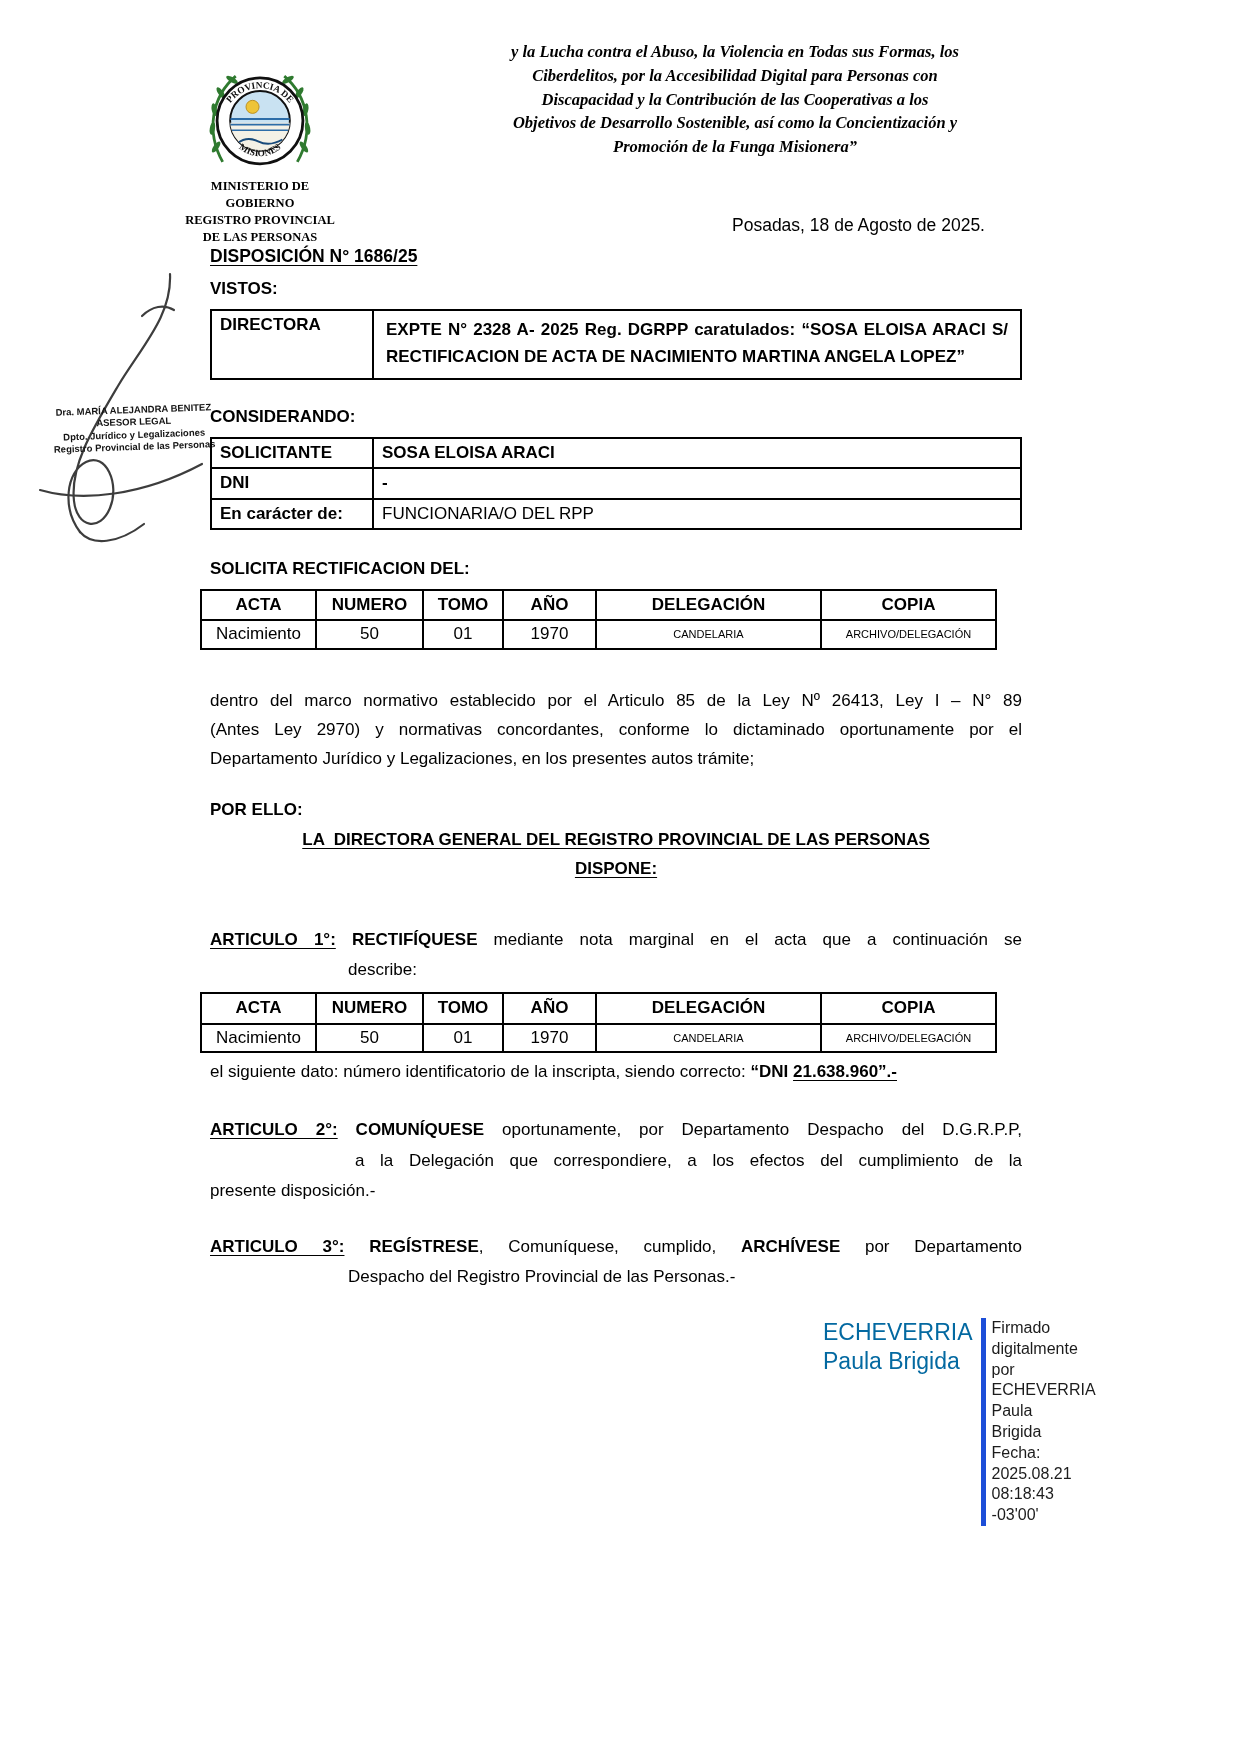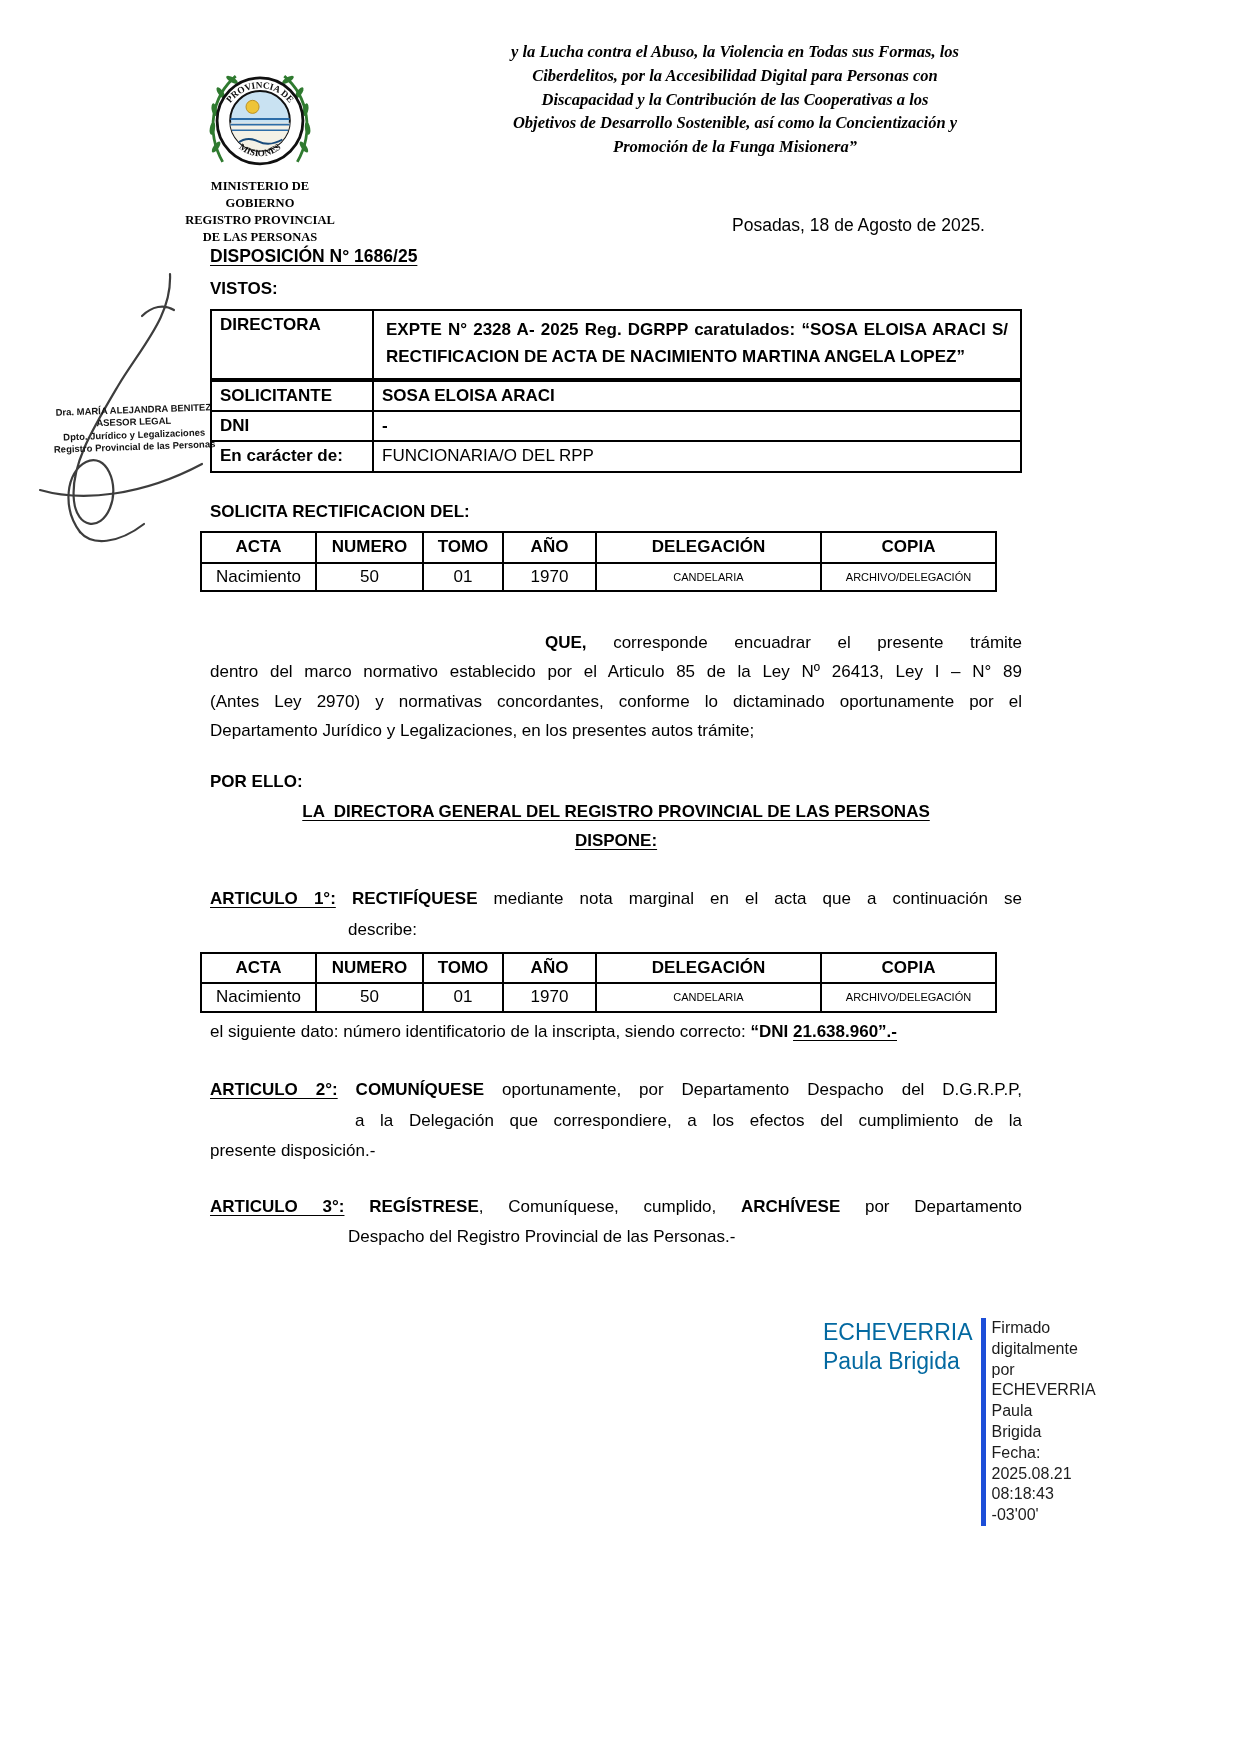--- a/index.html
+++ b/index.html
@@ -52,21 +52,21 @@
 
   table.acta { width: 795px; margin-left: -10px; }
   .acta th { text-align: center; padding: 3px 4px; height: 25px; }
   .acta td { text-align: center; padding: 2px 4px; height: 23px; }
   .acta .small { font-size: 11px; }
 
   .que { margin-top: 36px; line-height: 1.72; }
   .jline { text-align: justify; text-align-last: justify; }
   .indent-que { text-indent: 335px; }
   .art { line-height: 1.78; }
-  .art1 { margin-top: 32px; }
+  .art1 { margin-top: 44px; }
   .art2 { margin-top: 32px; }
   .art3 { margin-top: 26px; }
   .ind138 { padding-left: 138px; }
   .ind145 { padding-left: 145px; }
   .acta.second { margin-top: 7px; }
   .correct-line { margin-top: 8px; }
 
   
   .digital-signature { left: 823px; top: 1318px; display: flex; align-items: flex-start; }
   .ds-name { font-size: 23px; color: #0369a1; line-height: 1.28; white-space: nowrap; }
@@ -155,20 +155,21 @@
 
   <table class="tbl caratula">
     <tbody>
         <tr>
       <td class="c1 bold">DIRECTORA</td>
       <td class="c2 bold">EXPTE N° 2328 A- 2025 Reg. DGRPP caratulados: “SOSA ELOISA ARACI S/ RECTIFICACION DE ACTA DE NACIMIENTO MARTINA ANGELA LOPEZ”</td>
     </tr>
   </tbody>
     </table>
 
+  <div class="bold label-considerando">CONSIDERANDO:</div>
 
   <table class="tbl solicitante">
     <tbody>
         <tr>
       <td class="c1 bold">SOLICITANTE</td>
       <td class="bold">SOSA ELOISA ARACI</td>
     </tr>
     <tr>
       <td class="c1 bold">DNI</td>
       <td class="bold">-</td>
@@ -205,21 +206,20 @@
       <td>50</td>
       <td>01</td>
       <td>1970</td>
       <td class="small">CANDELARIA</td>
       <td class="small">ARCHIVO/DELEGACIÓN</td>
     </tr>
   </tbody>
     </table>
 
   <div class="que">
-    <div class="jline indent-que"><span class="bold">QUE,</span><span> corresponde encuadrar el presente trámite</span></div>
     <div class="jline">dentro del marco normativo establecido por el Articulo 85 de la Ley Nº 26413, Ley I – N° 89</div>
     <div class="jline">(Antes Ley 2970) y normativas concordantes, conforme lo dictaminado oportunamente por el</div>
     <div>Departamento Jurídico y Legalizaciones, en los presentes autos trámite;</div>
   </div>
 
   <div class="bold label-porello">POR ELLO:</div>
   <div class="center bold underline heading-pre">LA  DIRECTORA GENERAL DEL REGISTRO PROVINCIAL DE LAS PERSONAS</div>
   <div class="center bold underline dispone">DISPONE:</div>
 
   <div class="art art1">

